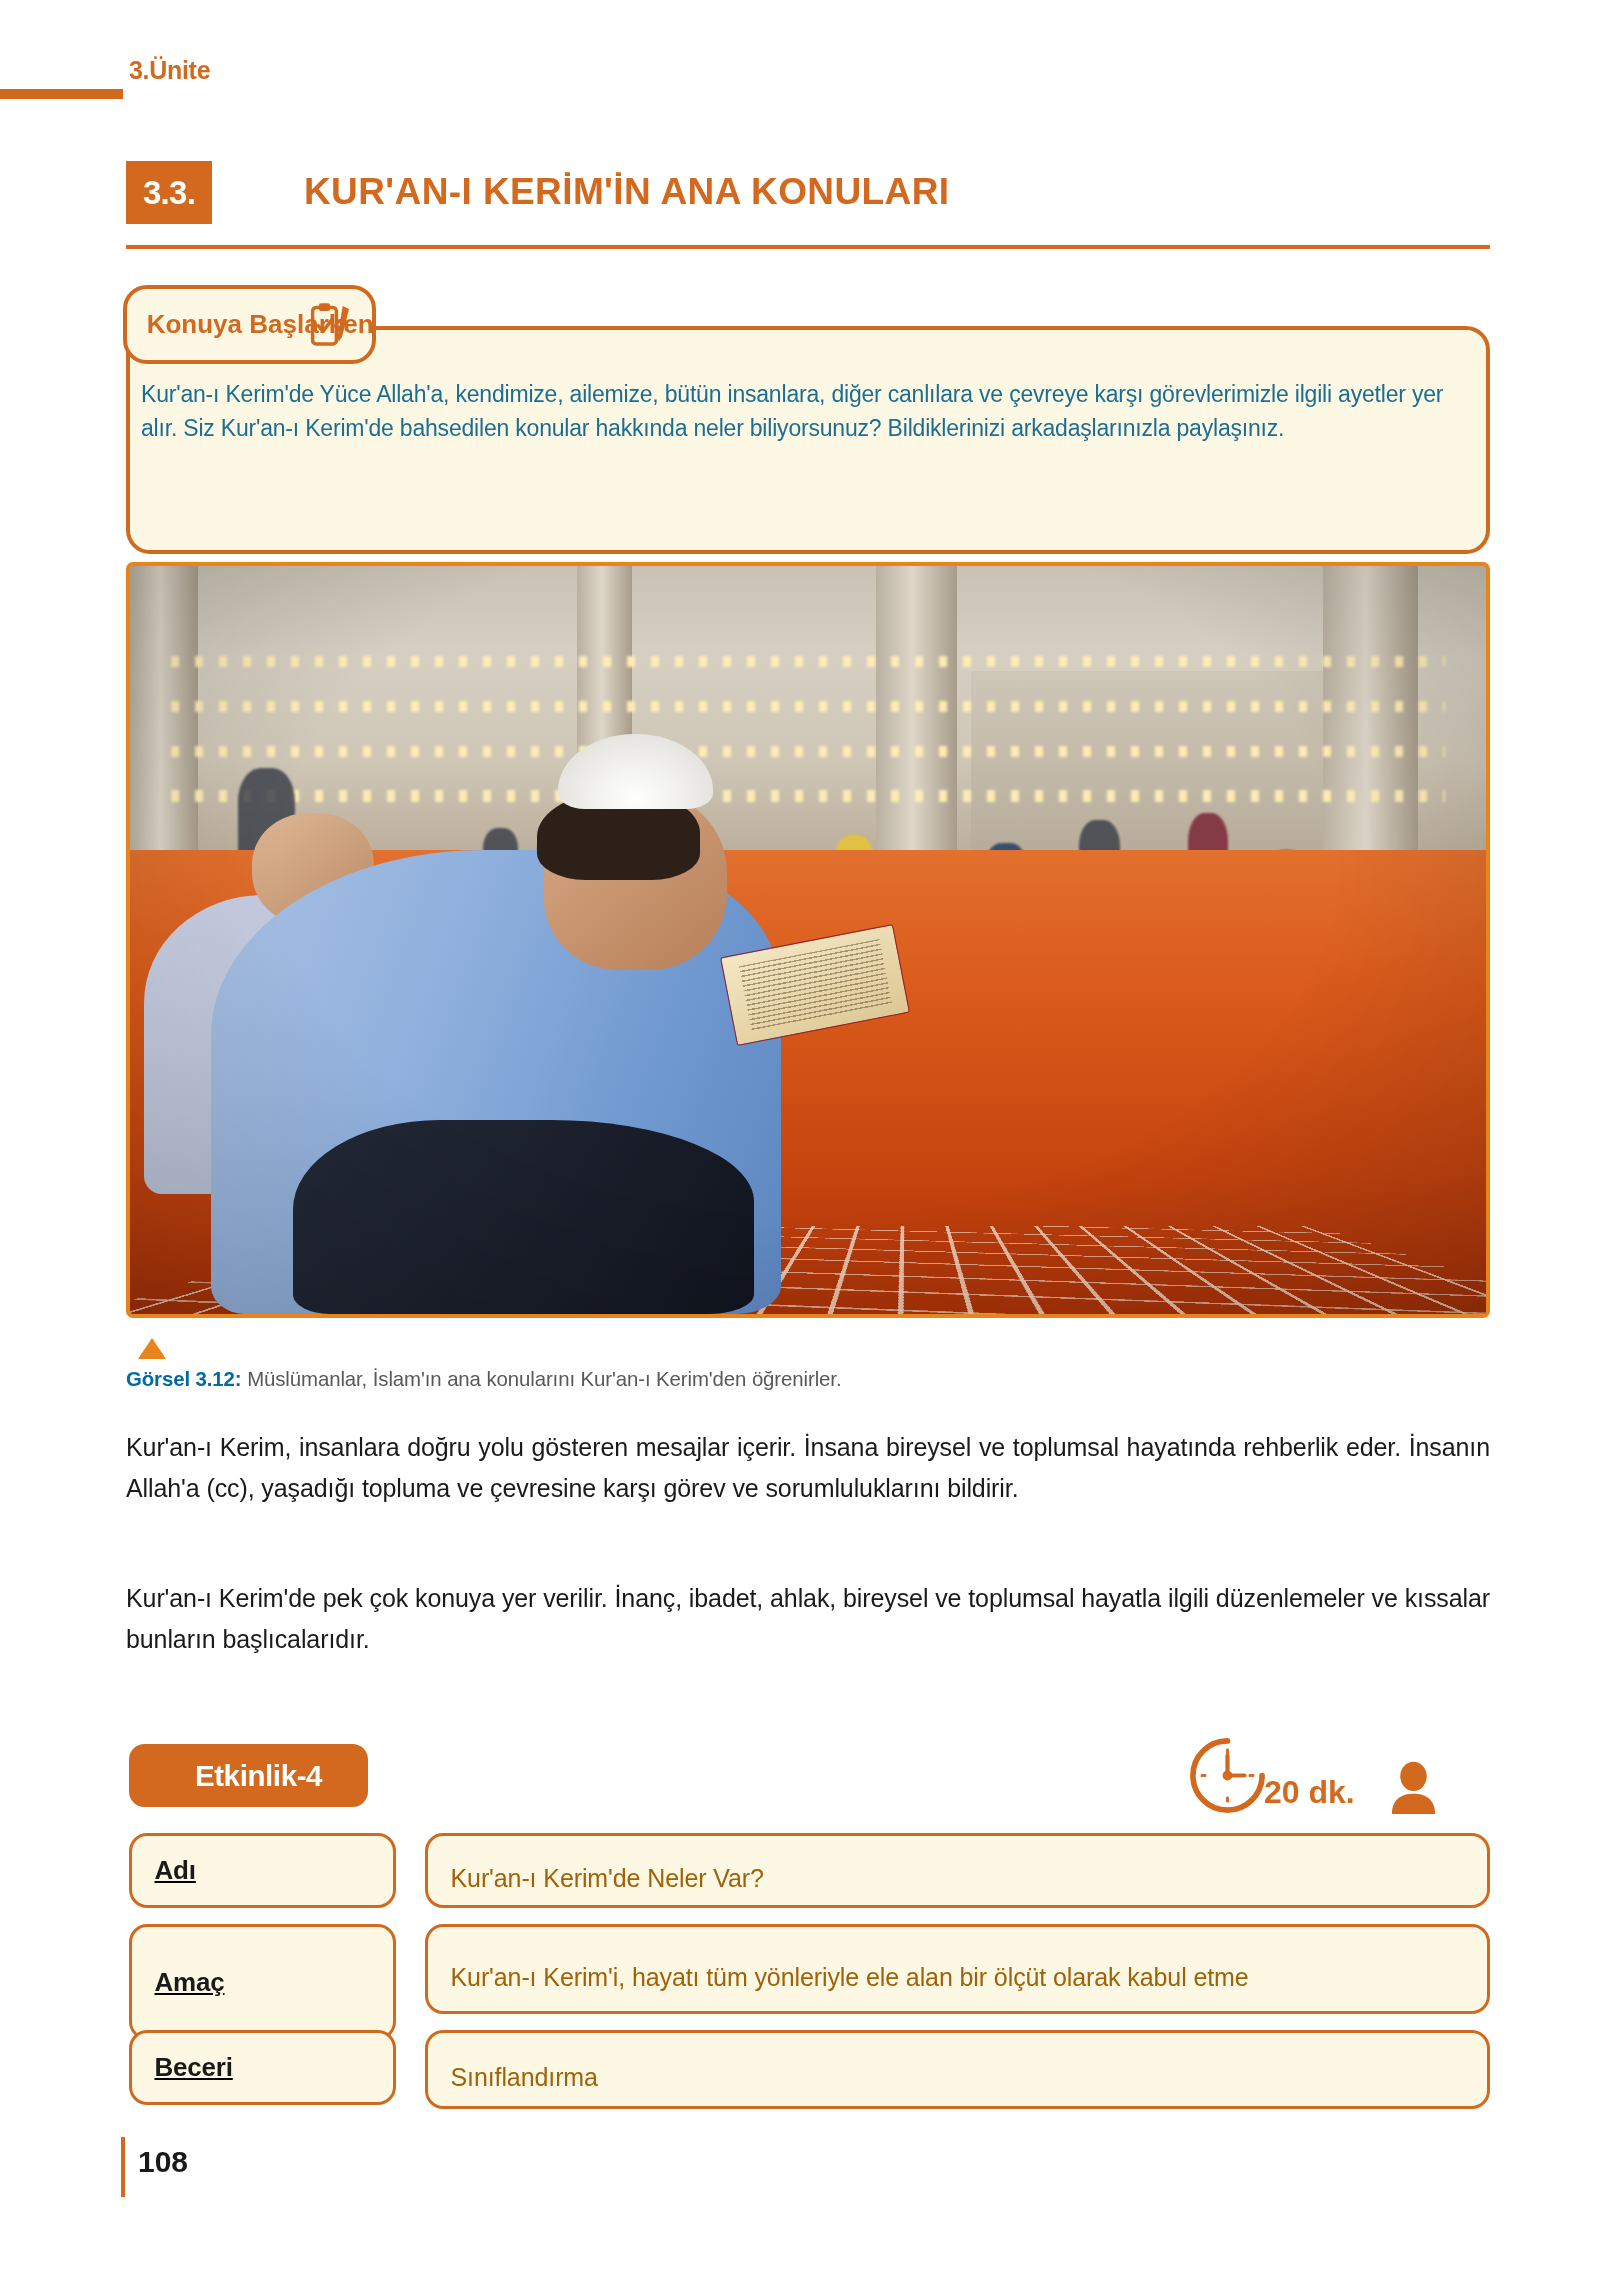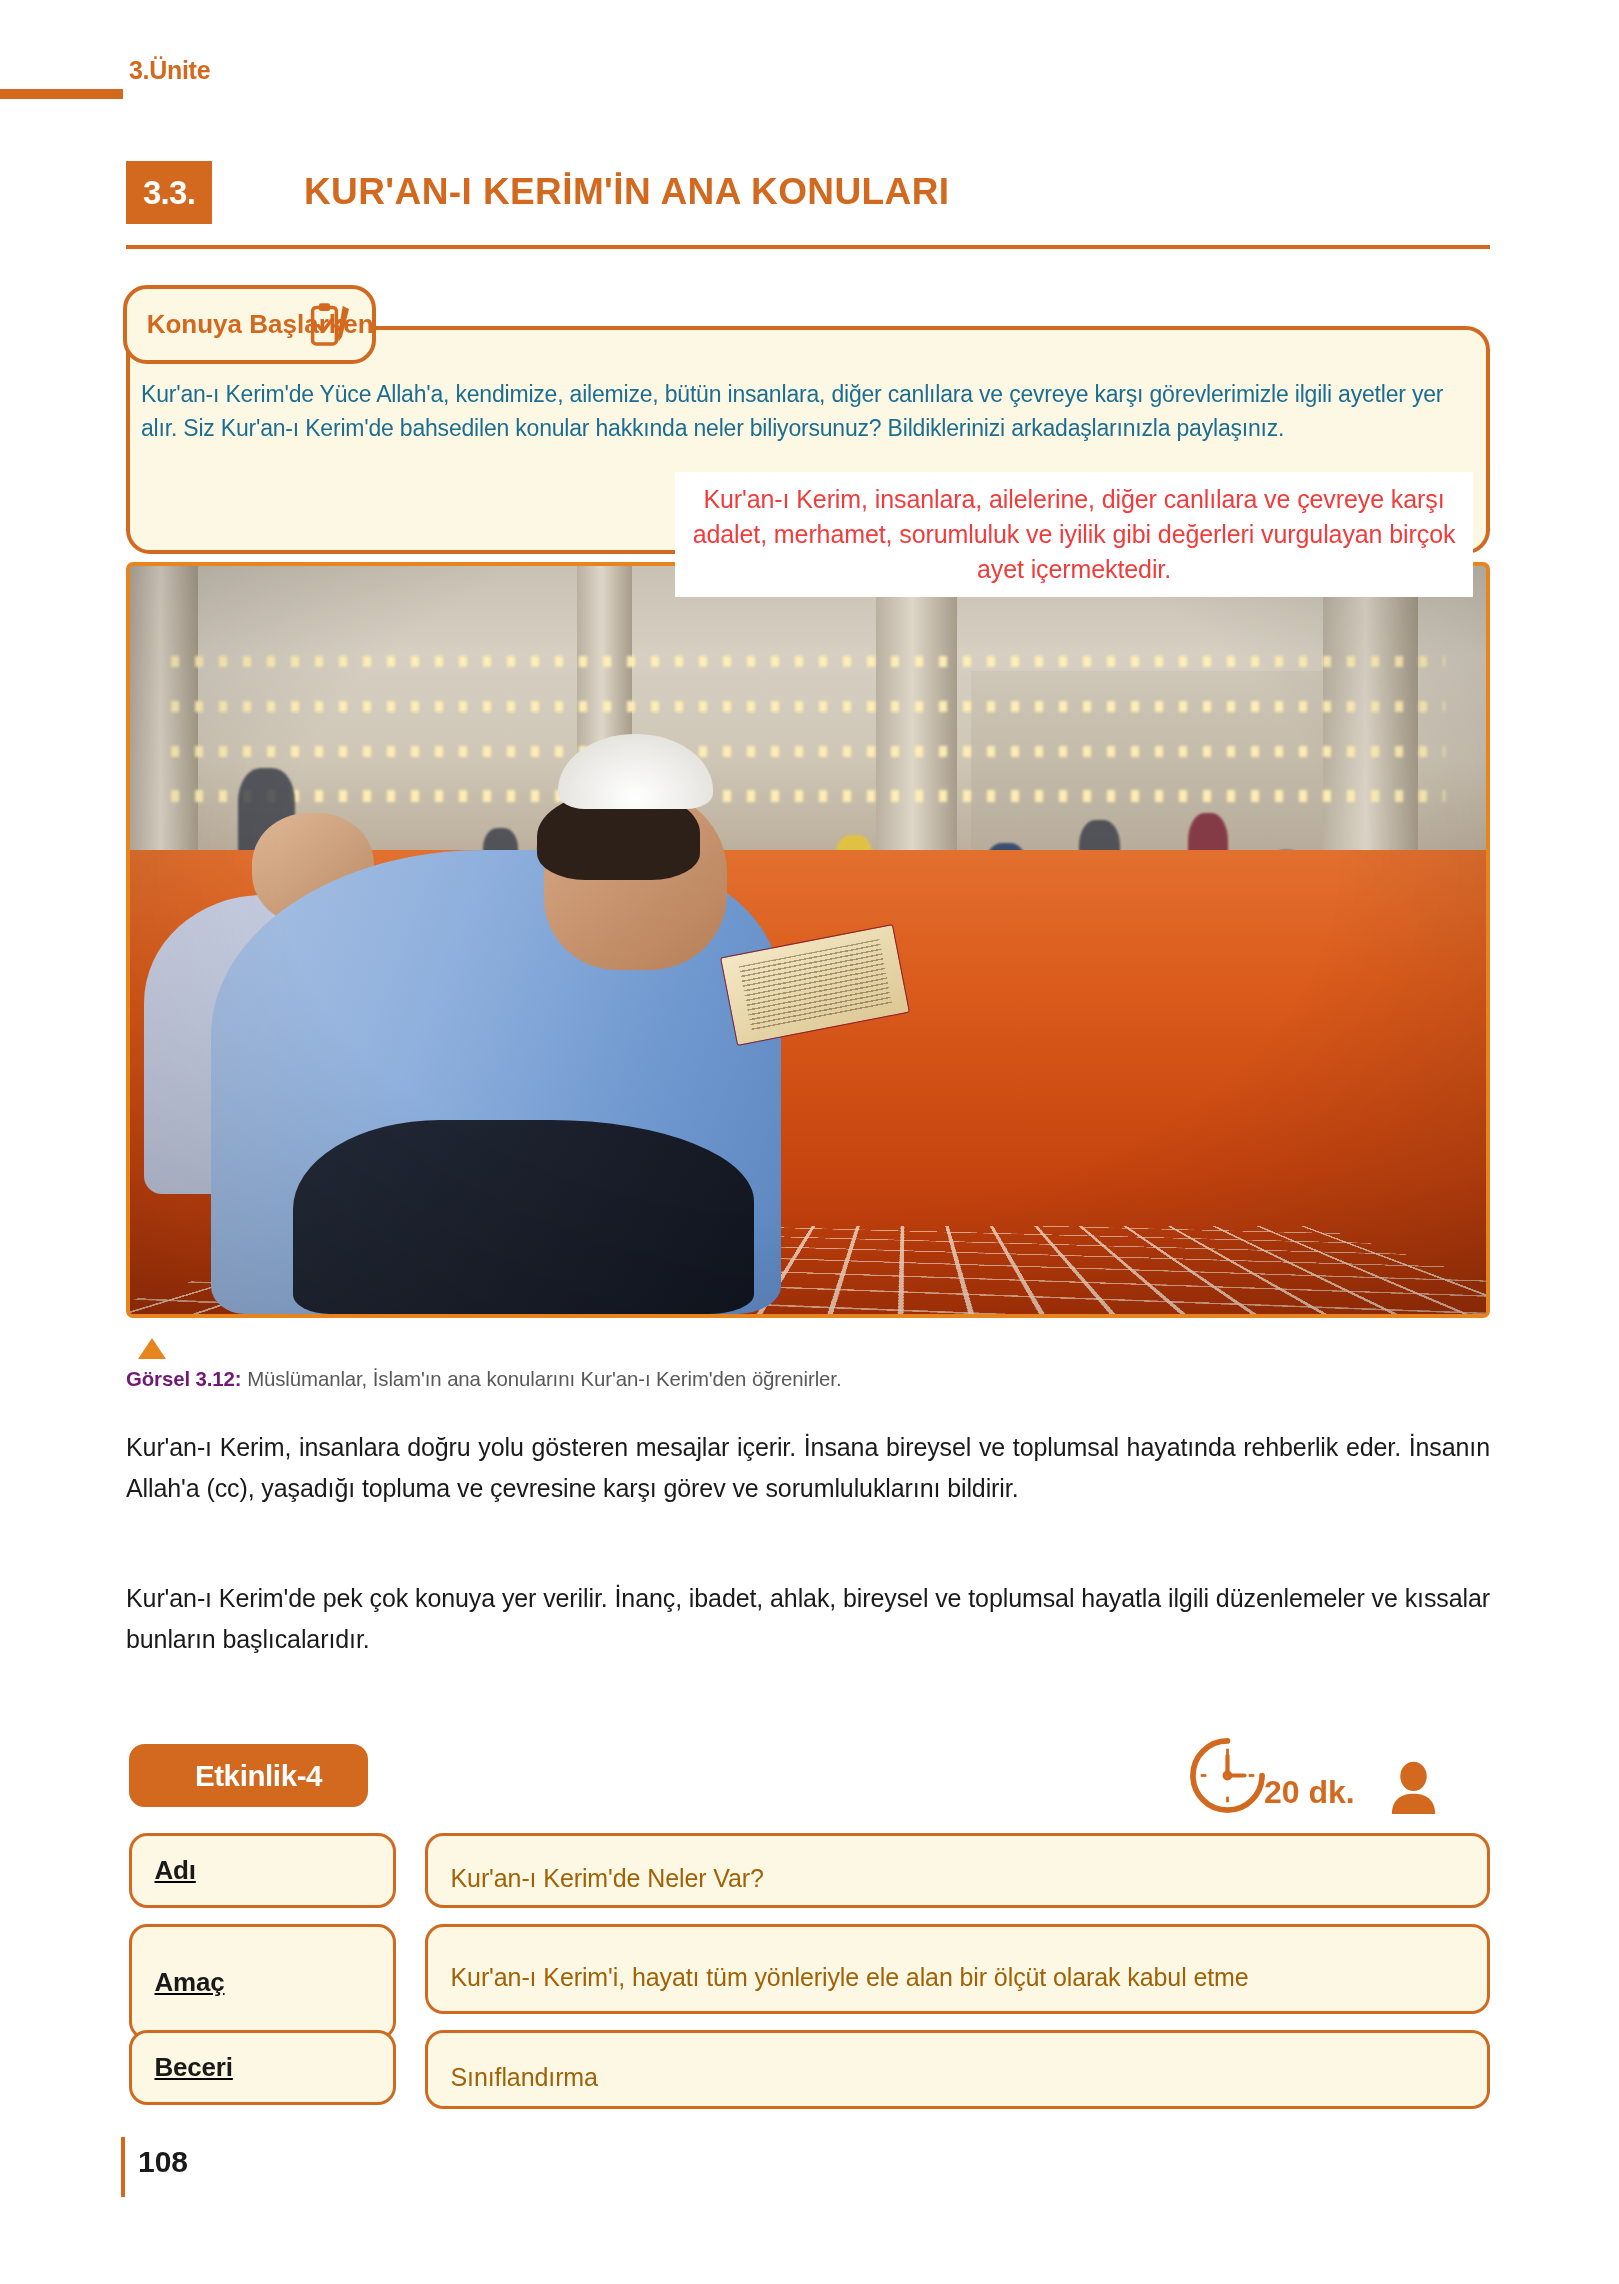--- a/index.html
+++ b/index.html
@@ -298,21 +298,21 @@
   .caption {
     position: absolute;
     left: 126px;
     top: 1368px;
     width: 1336px;
     font-size: 20.4px;
     color: #58585a;
     letter-spacing: -0.1px;
     white-space: nowrap;
   }
-  .caption b { color: #701a75; font-weight: 700; }
+  .caption b { color: #0369a1; font-weight: 700; }
 
   
   .body-text {
     position: absolute;
     left: 126px;
     width: 1364px;
     font-size: 25px;
     line-height: 41px;
     color: #1a1a1a;
     text-align: justify;
@@ -428,23 +428,20 @@
         <rect x="5" y="10" width="34" height="52" rx="5" fill="none" stroke="#d2691e" stroke-width="5"></rect>
         <rect x="14" y="4" width="16" height="11" rx="3" fill="#d2691e"></rect>
         <path d="M13 36 l7 8 l12 -16" fill="none" stroke="#d2691e" stroke-width="5" stroke-linecap="round" stroke-linejoin="round"></path>
         <path d="M48 8 l9 4 l-10 40 l-5 7 l-1 -9 z" fill="#d2691e"></path>
       </svg>
     </span>
   </div>
 
   <div class="intro-text">Kur'an-ı Kerim'de Yüce Allah'a, kendimize, ailemize, bütün insanlara, diğer canlılara ve çevreye karşı görevlerimizle ilgili ayetler yer alır. Siz Kur'an-ı Kerim'de bahsedilen konular hakkında neler biliyorsunuz? Bildiklerinizi arkadaşlarınızla paylaşınız.</div>
 
-  <div class="red-overlay">
-    <div class="red-overlay-text">Kur'an-ı Kerim, insanlara, ailelerine, diğer canlılara ve çevreye karşı adalet, merhamet, sorumluluk ve iyilik gibi değerleri vurgulayan birçok ayet içermektedir.</div>
-  </div>
 
   <div class="photo-frame">
     <div class="photo-inner">
       <div class="ph-ceiling"></div>
       <div class="ph-pillar" style="left:0%;  width:5%;"></div>
       <div class="ph-pillar" style="left:33%; width:4%;"></div>
       <div class="ph-pillar" style="left:55%; width:6%;"></div>
       <div class="ph-pillar" style="left:88%; width:7%;"></div>
       <div class="ph-arches"></div>
 

